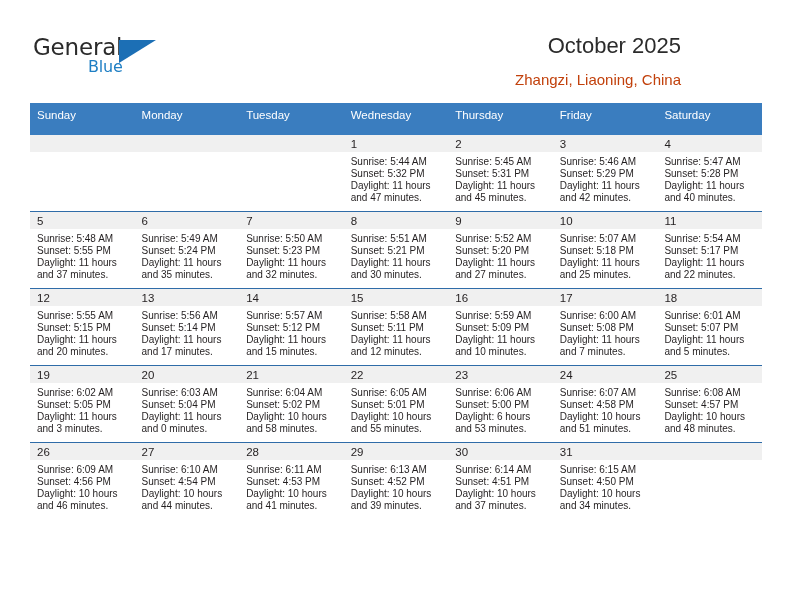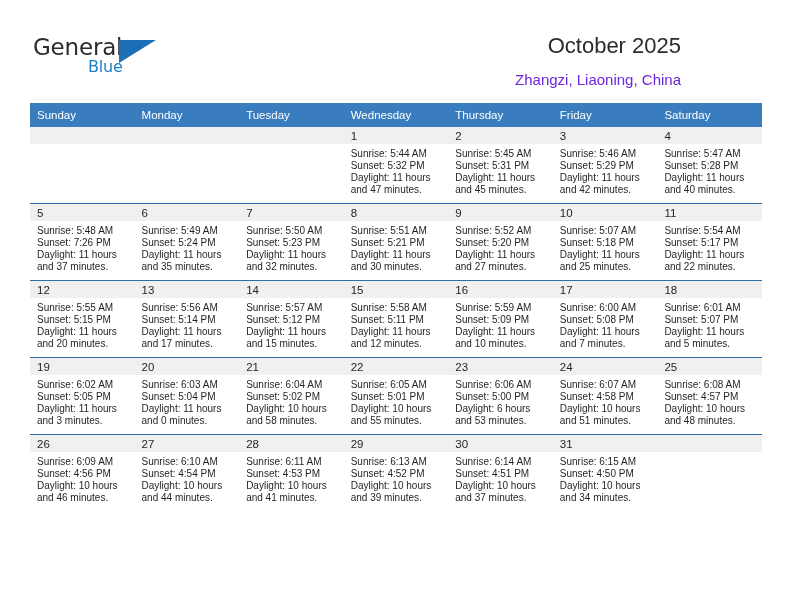--- a/index.html
+++ b/index.html
@@ -75,42 +75,42 @@
   .cal-title {
     font-size: 22px;
     font-weight: 400;
     color: #2b2b2b;
     line-height: 32px;
     white-space: nowrap;
   }
   .cal-subtitle {
     font-size: 15px;
     font-weight: 400;
-    color: #6d28d9;
+    color: #c2410c;
     line-height: 20px;
     margin-top: 8px;
     white-space: nowrap;
   }
 
   
   .calendar {
     position: absolute;
     left: 30px;
     top: 103px;
     width: 732px;
     border-collapse: collapse;
     table-layout: fixed;
   }
   .calendar th {
     background: #3a7dbf;
     color: #ffffff;
     font-size: 11.5px;
     font-weight: 400;
     text-align: left;
-    padding: 6px 0 6px 7px;
+    padding: 6px 0 14px 7px;
     height: 10px;
     border: none;
   }
   .calendar td {
     vertical-align: top;
     padding: 0;
     border: none;
     border-top: 1.5px solid #2f6ca8;
     height: 76px;
     width: 104.57px;
@@ -217,21 +217,21 @@
               <div>Sunset: 5:28 PM</div>
               <div class="daylight-line">Daylight: 11 hours and 40 minutes.</div>
             </div>
           </td>
         </tr>
         <tr class="week-row">
           <td>
             <div class="daynum-strip">5</div>
             <div class="cell-body">
               <div>Sunrise: 5:48 AM</div>
-              <div>Sunset: 7:26 PM</div>
+              <div>Sunset: 5:55 PM</div>
               <div class="daylight-line">Daylight: 11 hours and 37 minutes.</div>
             </div>
           </td>
           <td>
             <div class="daynum-strip">6</div>
             <div class="cell-body">
               <div>Sunrise: 5:49 AM</div>
               <div>Sunset: 5:24 PM</div>
               <div class="daylight-line">Daylight: 11 hours and 35 minutes.</div>
             </div>

